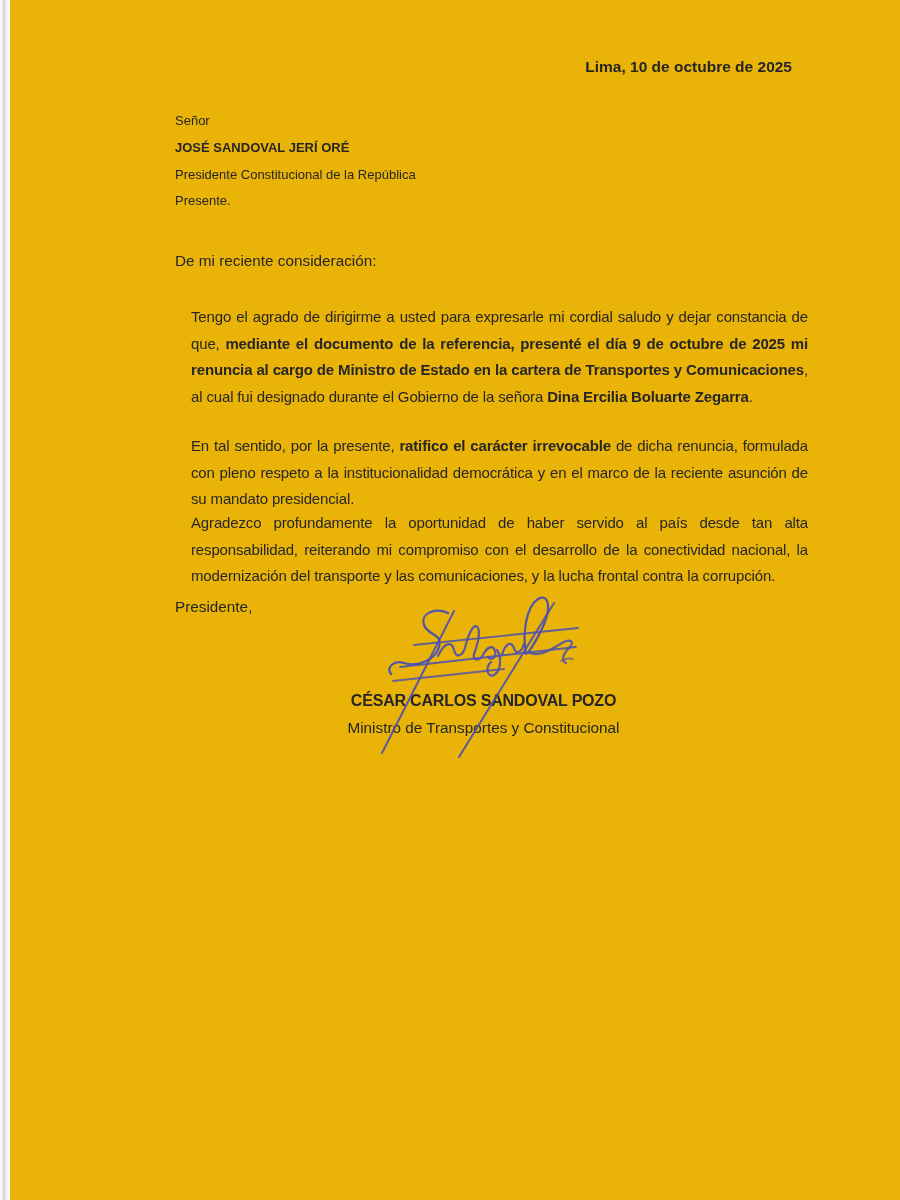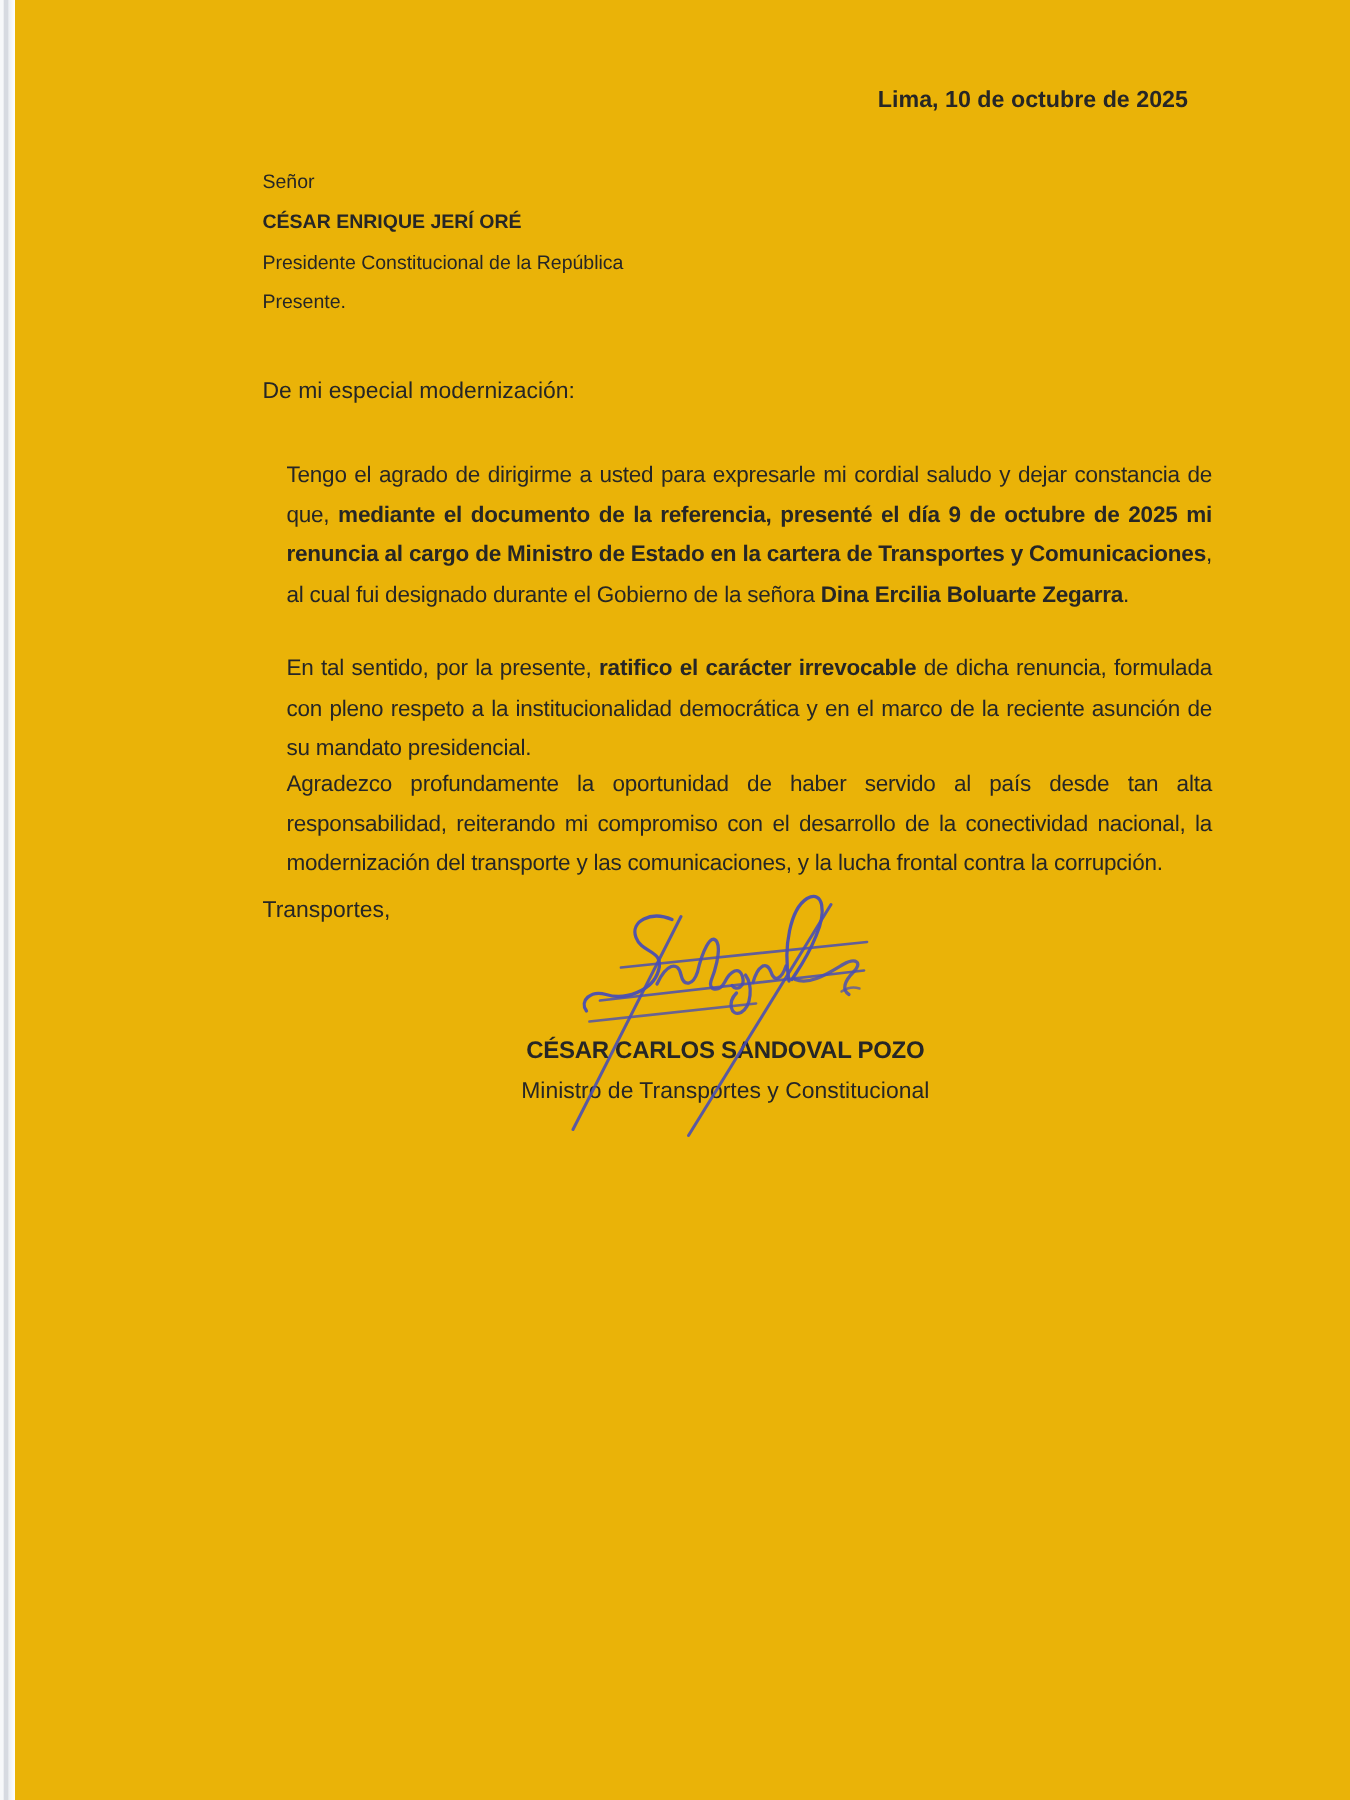--- a/index.html
+++ b/index.html
@@ -75,35 +75,35 @@
 <div class="page">
 
   <div class="scan-edge"></div>
 
   <div class="content">
 
     <div class="dateline">Lima, 10 de octubre de 2025</div>
 
     <div class="recipient">
       <div>Señor</div>
-      <div class="b">CÉSAR ENRIQUE JERÍ ORÉ</div>
+      <div class="b">JOSÉ SANDOVAL JERÍ ORÉ</div>
       <div>Presidente Constitucional de la República</div>
       <div>Presente.</div>
     </div>
 
 
-    <div class="greeting">De mi especial modernización:</div>
+    <div class="greeting">De mi reciente consideración:</div>
 
     <p class="para p1"><span>Tengo el agrado de dirigirme a usted para expresarle mi cordial saludo y dejar constancia de que, </span><span class="b">mediante el documento de la referencia, presenté el día 9 de octubre de 2025 mi renuncia al cargo de Ministro de Estado en la cartera de Transportes y Comunicaciones</span><span>, al cual fui designado durante el Gobierno de la señora </span><span class="b">Dina Ercilia Boluarte Zegarra</span><span>.</span></p>
 
     <p class="para p3"><span>Agradezco profundamente la oportunidad de haber servido al país desde tan alta responsabilidad, reiterando mi compromiso con el desarrollo de la conectividad nacional, la modernización del transporte y las comunicaciones, y la lucha frontal contra la corrupción.</span></p>
 
     <p class="para p2"><span>En tal sentido, por la presente, </span><span class="b">ratifico el carácter irrevocable</span><span> de dicha renuncia, formulada con pleno respeto a la institucionalidad democrática y en el marco de la reciente asunción de su mandato presidencial.</span></p>
 
-    <div class="closing">Transportes,</div>
+    <div class="closing">Presidente,</div>
 
     <div class="signer-name">CÉSAR CARLOS SANDOVAL POZO</div>
     <div class="signer-title">Ministro de Transportes y Constitucional</div>
 
   </div>
 
   <svg class="sig-svg" viewBox="0 0 260 190">
     <g fill="none" stroke-width="2.2" stroke-linecap="round" stroke-linejoin="round" stroke="#4a4fb2">
 
       <path d="M96,30 C82,24 68,31 72,42 C76,53 91,50 87,64 C83,78 64,84 52,80 C42,77 34,84 39,91" opacity="0.95"></path>

